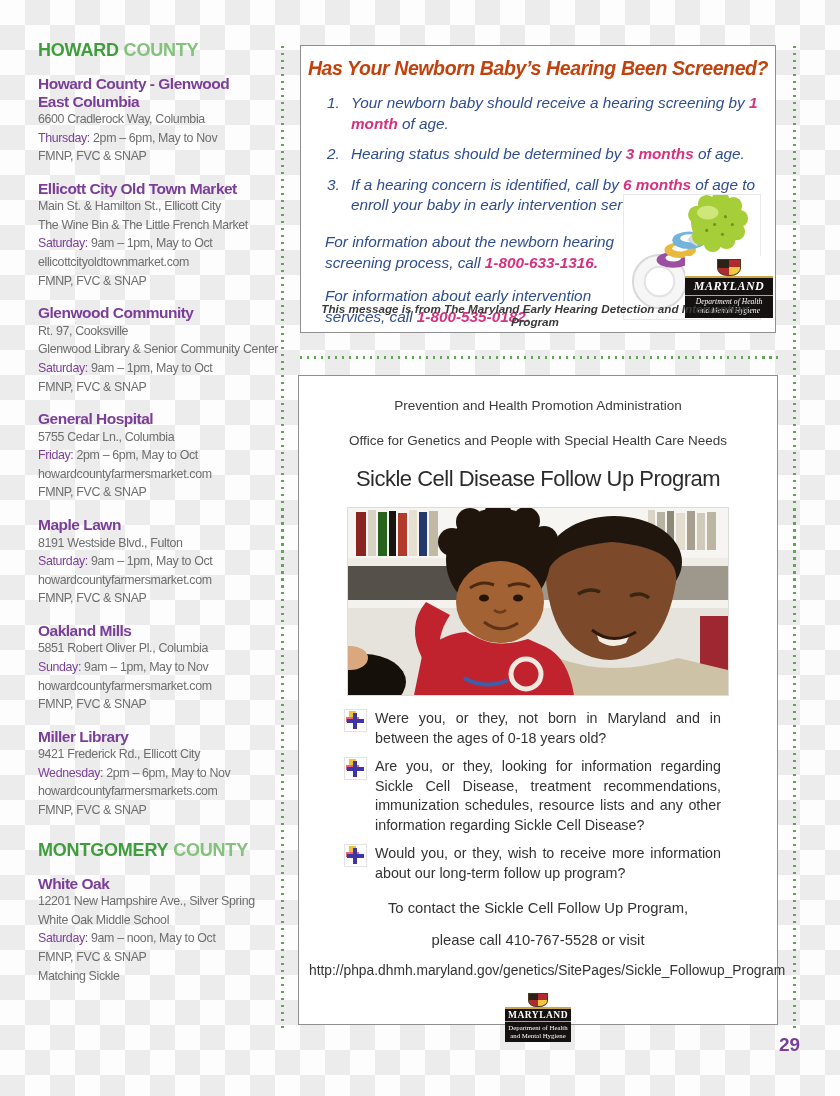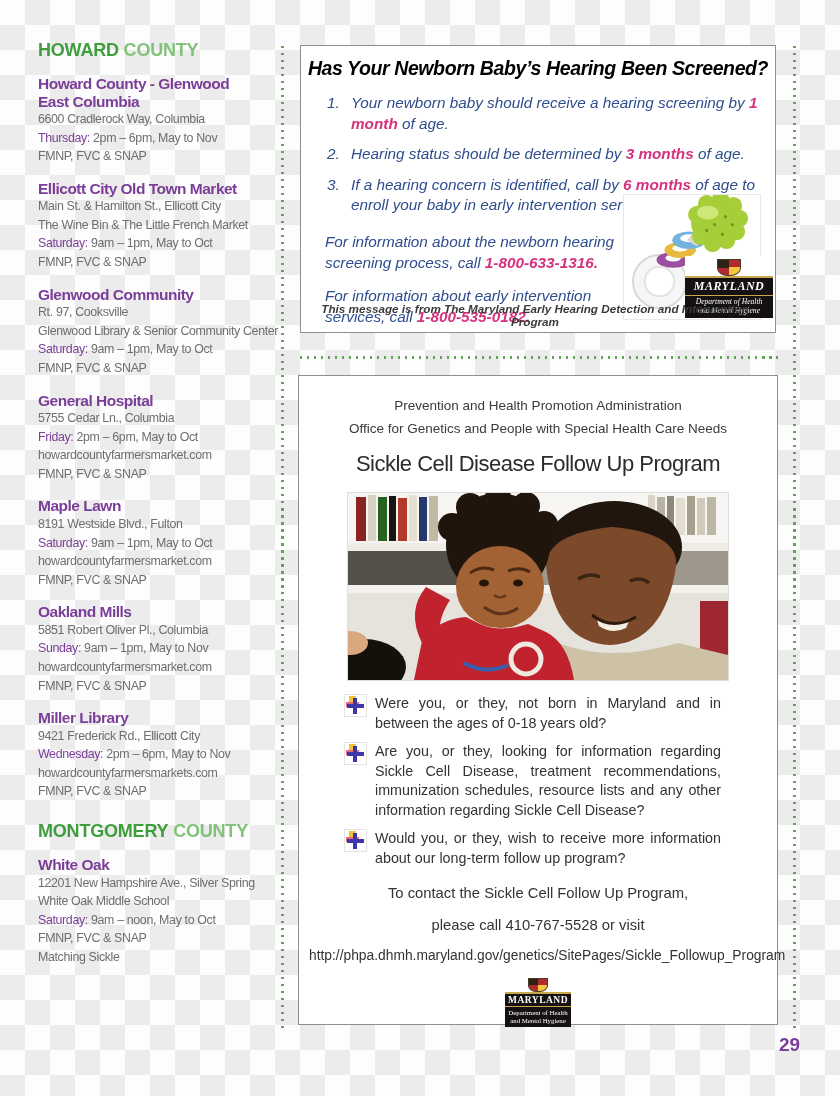--- a/index.html
+++ b/index.html
@@ -23,21 +23,21 @@
   
   .vdots{position:absolute;top:46px;width:3px;height:986px;
     background-image:repeating-linear-gradient(to bottom,#63a556 0 2.5px,transparent 2.5px 7px);}
   .vl{left:281px;}
   .vr{left:793px;}
   .hdots{position:absolute;left:300px;top:356px;width:478px;height:3px;
     background-image:repeating-linear-gradient(to right,#63a556 0 2.5px,transparent 2.5px 7px);}
   
   .hearing-box{position:absolute;left:300px;top:45px;width:476px;height:288px;background:#fff;
     border:1px solid #8f8f8f;box-sizing:border-box;font-style:italic;}
-  .hearing-box h1{margin:11px 6px 0;text-align:center;font-size:19.5px;color:#000000;letter-spacing:-.4px;font-weight:700;}
+  .hearing-box h1{margin:11px 6px 0;text-align:center;font-size:19.5px;color:#c2410c;letter-spacing:-.4px;font-weight:700;}
   .h-list{list-style:none;margin:13px 0 0 24px;padding:0;color:#2e4d8e;font-size:15.3px;line-height:20.5px;}
   .h-list li{position:relative;padding-left:26px;margin-bottom:10px;max-width:420px;}
   .h-num{position:absolute;left:2px;}
   .pink{color:#d6317f;font-weight:700;}
   .h-info{margin:15px 0 0 24px;width:330px;color:#2e4d8e;font-size:15.3px;line-height:21px;}
   .h-info.second{margin-top:12px;}
   .hearing-footer{position:absolute;left:0;right:6px;bottom:4px;text-align:center;font-size:11.7px;
     color:#3a3a3a;font-weight:600;}
   .rattle{position:absolute;right:14px;top:148px;width:136px;height:124px;background:#fff;border:1px solid #e8e8e8;}
   
@@ -53,21 +53,21 @@
   .md-lg .md-name{font-size:12px;}
   .md-lg .md-dept{font-size:7.6px;line-height:8.6px;}
   .md-sm{width:66px;margin:10px auto 0;}
   .md-sm .md-top{height:16px;}
   .md-sm .md-crest{width:18px;height:12px;}
   .md-sm .md-name{font-size:9.5px;}
   .md-sm .md-dept{font-size:6.8px;line-height:7.6px;}
   
   .sickle-box{position:absolute;left:298px;top:375px;width:480px;height:650px;background:#fff;
     border:1px solid #8f8f8f;box-sizing:border-box;color:#333;}
-  .dept{margin:4px;text-align:center;font-size:13.5px;line-height:19px;color:#3b3b3b;}
+  .dept{margin:16px;text-align:center;font-size:13.5px;line-height:19px;color:#3b3b3b;}
   .dept1{margin-top:20px;}
   .sickle-box h2{margin:13px 0 0;text-align:center;font-size:22px;font-weight:400;color:#2b2b2b;letter-spacing:-.5px;}
   .photo{margin:15px 0 0 48px;width:380px;height:187px;overflow:hidden;border:1px solid #ddd;}
   .bullets{list-style:none;margin:13px 56px 0 46px;padding:0;}
   .bullets li{position:relative;padding-left:30px;margin-bottom:9px;font-size:14.3px;line-height:19.5px;text-align:justify;color:#333;}
   .bullet-icon{position:absolute;left:0;top:1px;width:21px;height:21px;background:#fff;box-shadow:0 0 0 1px #e3e3e3;}
   .bullet-icon i{position:absolute;display:block;}
   .by{left:4px;top:1px;width:7px;height:11px;background:#f2c235;}
   .bp{left:1px;top:7px;width:13px;height:5px;background:#e86a76;}
   .bv{left:8px;top:3px;width:4px;height:16px;background:#3d35a8;}
@@ -87,20 +87,21 @@
       <div class="m-name">East Columbia</div>
       <div class="m-line"><span>6600 Cradlerock Way, Columbia</span></div>
       <div class="m-line"><b class="day">Thursday:</b><span> 2pm – 6pm, May to Nov</span></div>
       <div class="m-line"><span>FMNP, FVC &amp; SNAP</span></div>
     </div>
     <div class="market">
       <div class="m-name">Ellicott City Old Town Market</div>
       <div class="m-line"><span>Main St. &amp; Hamilton St., Ellicott City</span></div>
       <div class="m-line"><span>The Wine Bin &amp; The Little French Market</span></div>
       <div class="m-line"><b class="day">Saturday:</b><span> 9am – 1pm, May to Oct</span></div>
+      <div class="m-line"><span>ellicottcityoldtownmarket.com</span></div>
       <div class="m-line"><span>FMNP, FVC &amp; SNAP</span></div>
     </div>
     <div class="market">
       <div class="m-name">Glenwood Community</div>
       <div class="m-line"><span>Rt. 97, Cooksville</span></div>
       <div class="m-line"><span>Glenwood Library &amp; Senior Community Center</span></div>
       <div class="m-line"><b class="day">Saturday:</b><span> 9am – 1pm, May to Oct</span></div>
       <div class="m-line"><span>FMNP, FVC &amp; SNAP</span></div>
     </div>
     <div class="market">

